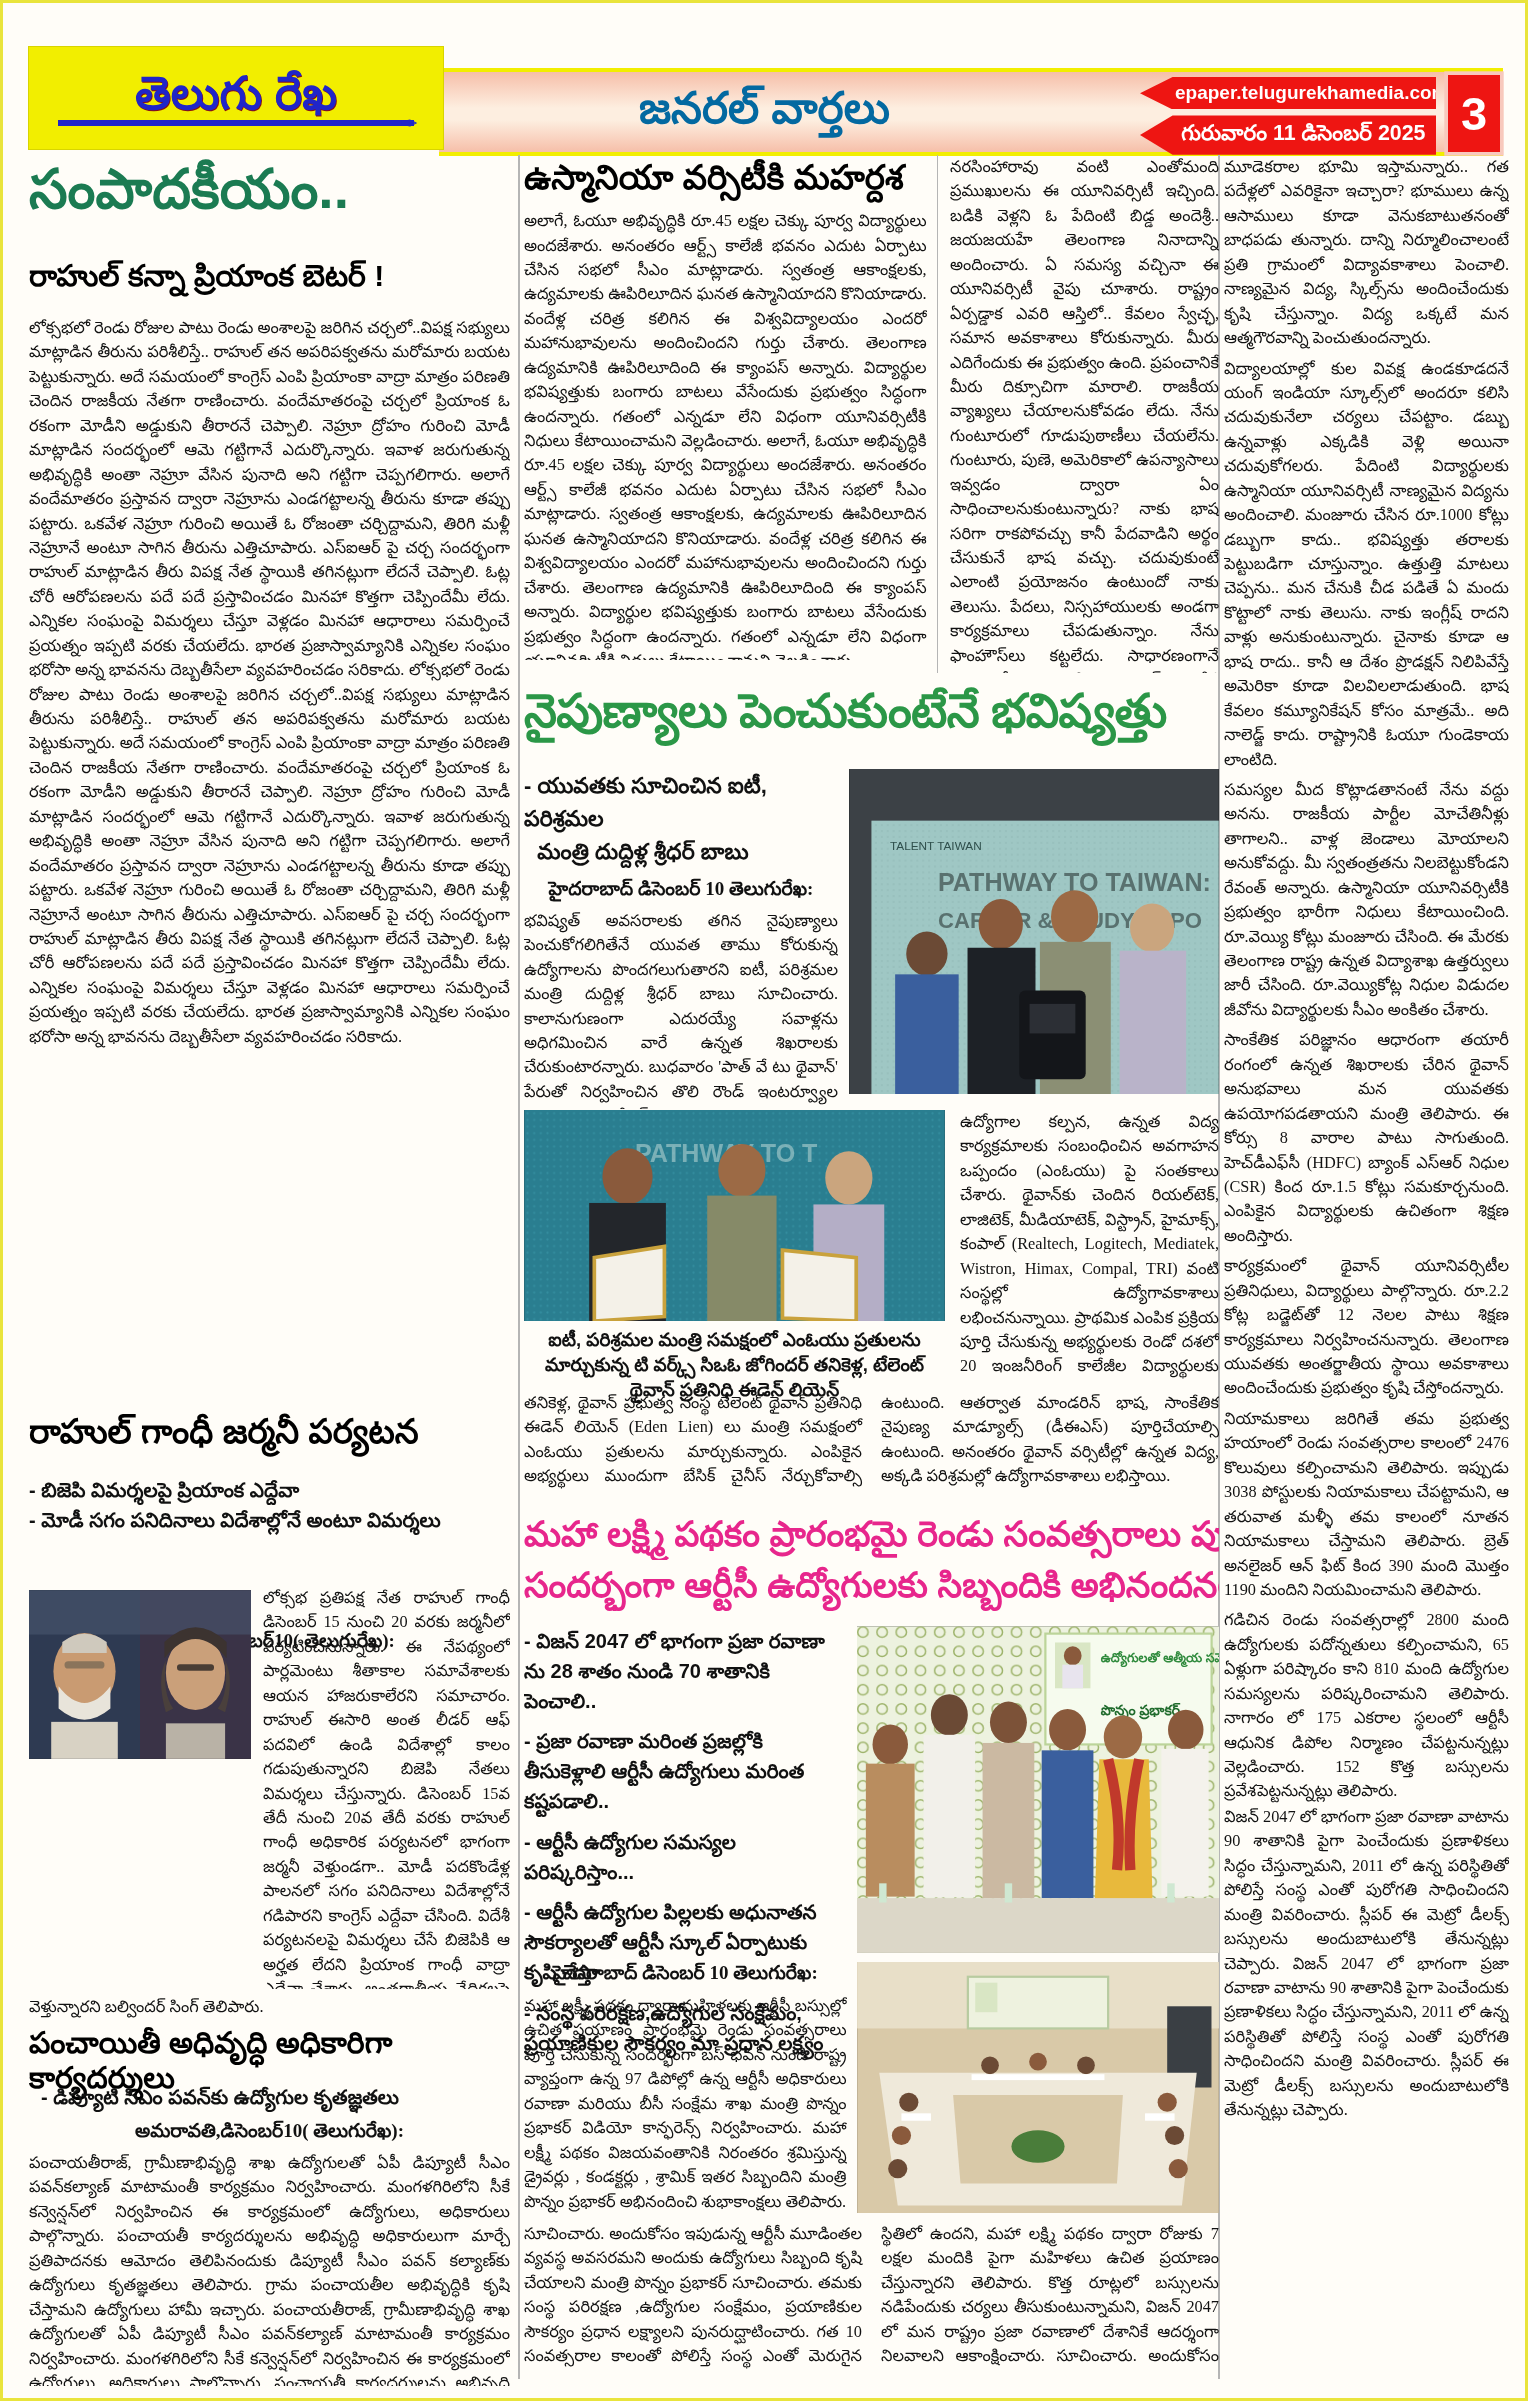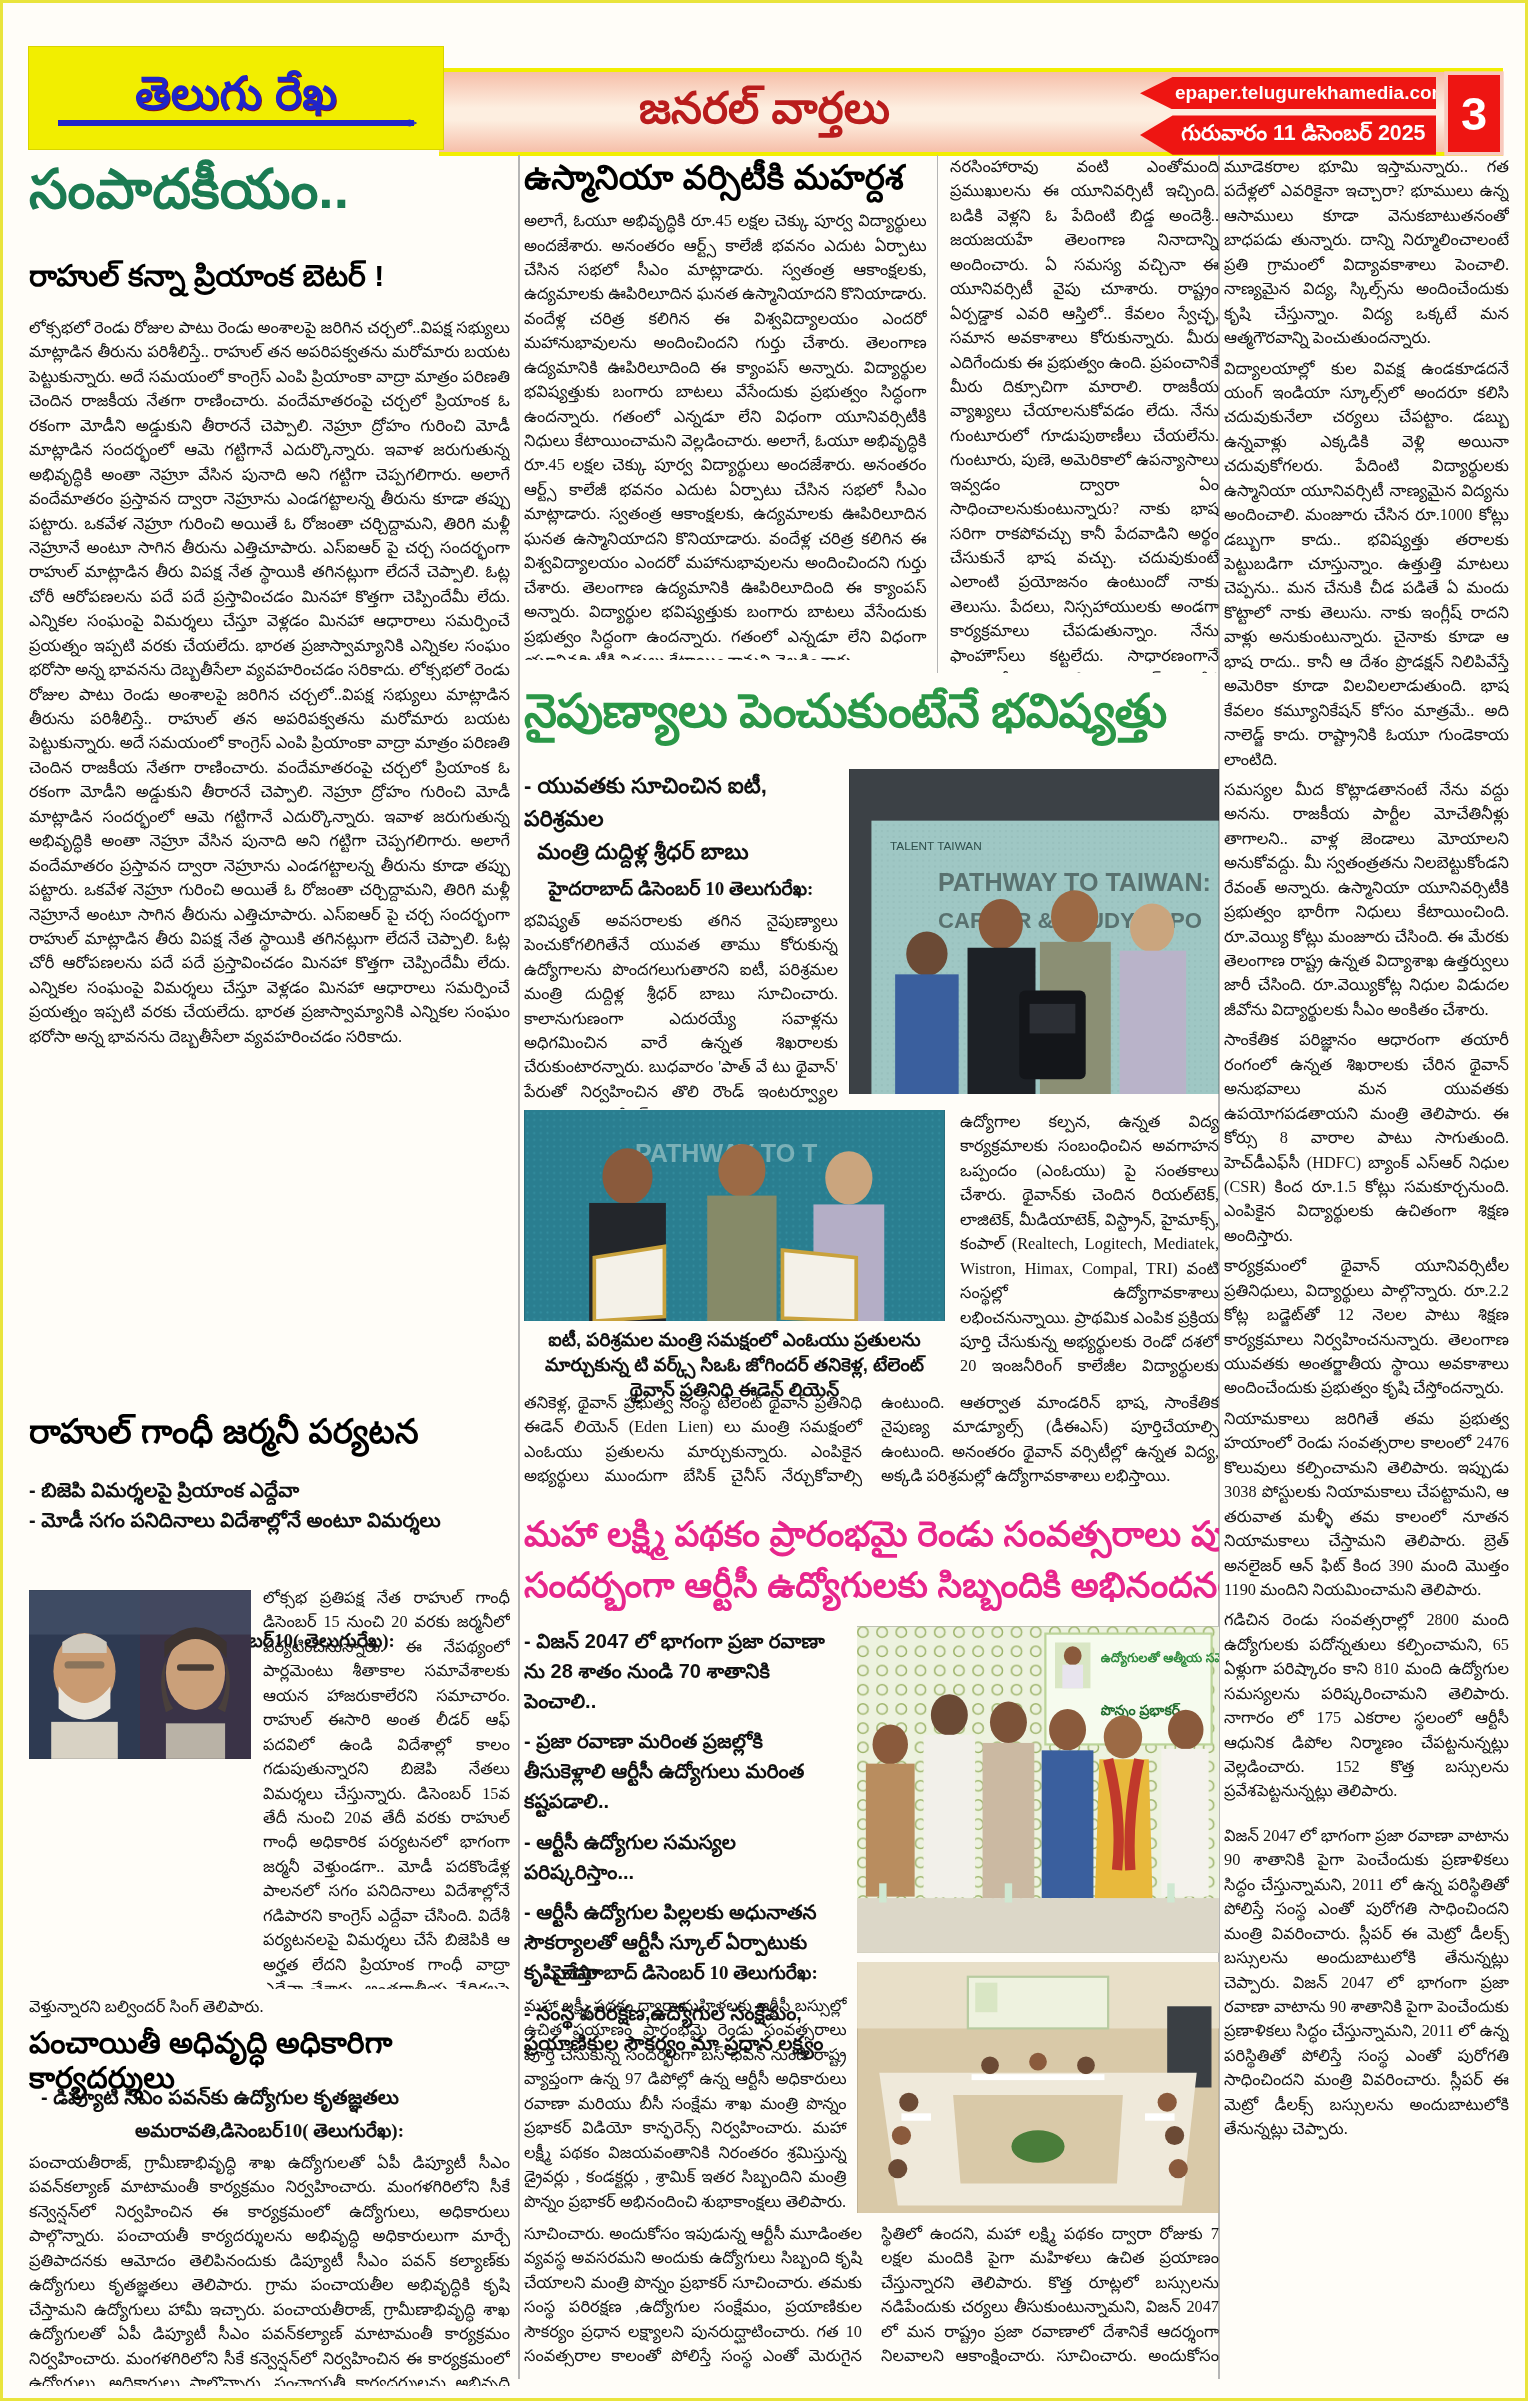--- a/index.html
+++ b/index.html
@@ -10,21 +10,21 @@
   .hdr-strip{position:absolute;left:436px;top:65px;right:22px;height:80px;
     background:linear-gradient(180deg,#f6bfa9 0%,#fdeee0 45%,#fdeee0 60%,#f6bfa9 100%);
     border-top:4.4px solid #f2ee00;border-bottom:4.4px solid #f2ee00;}
   .logo-box{position:absolute;left:25px;top:43px;width:414px;height:102px;background:#f2ee00;
     border:1.5px solid #d8d400;display:flex;flex-direction:column;align-items:center;justify-content:center;}
   .logo-text{font-family:"Liberation Sans",sans-serif;font-weight:bold;font-size:46px;color:#2025c8;
     text-shadow:0.7px 0.7px 0 #8a0f0f;line-height:1;}
   .logo-underline{width:86%;height:6px;background:#2025c8;margin-top:4.4px;position:relative;}
   .pen-nib{position:absolute;right:-4.4px;top:-9px;font-size:22px;color:#2025c8;}
   .section-title{position:absolute;left:473px;top:74px;width:577px;text-align:center;
-    font-family:"Liberation Sans",sans-serif;font-weight:bold;font-size:44px;color:#b91c1c;line-height:1.4;}
+    font-family:"Liberation Sans",sans-serif;font-weight:bold;font-size:44px;color:#0369a1;line-height:1.4;}
   .ribbons{position:absolute;right:89px;top:74px;width:296px;display:flex;flex-direction:column;gap:6px;}
   .ribbon{background:#ee1512;color:#fff;font-family:"Liberation Sans",sans-serif;font-weight:bold;
     text-align:center;padding:5.2px 4.4px 5.2px 35px;clip-path:polygon(0 50%,11% 0,100% 0,100% 100%,11% 100%);}
   .ribbon.site{font-size:19px;}
   .ribbon.date{font-size:21.4px;}
   .page-num{position:absolute;right:25px;top:72px;width:52px;height:77px;background:#ee1512;
     color:#fff;font-family:"Liberation Sans",sans-serif;font-weight:bold;font-size:47px;
     display:flex;align-items:center;justify-content:center;box-shadow:0 0 0 3.7px #f8c9bd;}
   
   .vrule{position:absolute;top:152px;bottom:19px;width:1.5px;background:#b5b5b5;}
@@ -270,18 +270,18 @@
     <div class="abs body-text two-cols" style="left:0;top:2067px;width:695px;height:164px">సూచించారు. అందుకోసం ఇపుడున్న ఆర్టీసీ మూడింతల వ్యవస్థ అవసరమని అందుకు ఉద్యోగులు సిబ్బంది కృషి చేయాలని మంత్రి పొన్నం ప్రభాకర్ సూచించారు. తమకు సంస్థ పరిరక్షణ ,ఉద్యోగుల సంక్షేమం, ప్రయాణికుల సౌకర్యం ప్రధాన లక్ష్యాలని పునరుద్ఘాటించారు. గత 10 సంవత్సరాల కాలంతో పోలిస్తే సంస్థ ఎంతో మెరుగైన స్థితిలో ఉందని, మహా లక్ష్మి పథకం ద్వారా రోజుకు 7 లక్షల మందికి పైగా మహిళలు ఉచిత ప్రయాణం చేస్తున్నారని తెలిపారు. కొత్త రూట్లలో బస్సులను నడిపేందుకు చర్యలు తీసుకుంటున్నామని, విజన్ 2047 లో మన రాష్ట్రం ప్రజా రవాణాలో దేశానికే ఆదర్శంగా నిలవాలని ఆకాంక్షించారు. సూచించారు. అందుకోసం ఇపుడున్న ఆర్టీసీ మూడింతల వ్యవస్థ అవసరమని అందుకు ఉద్యోగులు సిబ్బంది కృషి చేయాలని మంత్రి పొన్నం ప్రభాకర్ సూచించారు. తమకు సంస్థ పరిరక్షణ ,ఉద్యోగుల సంక్షేమం, ప్రయాణికుల సౌకర్యం ప్రధాన లక్ష్యాలని పునరుద్ఘాటించారు. గత 10 సంవత్సరాల కాలంతో పోలిస్తే సంస్థ ఎంతో మెరుగైన స్థితిలో ఉందని, మహా లక్ష్మి పథకం ద్వారా రోజుకు 7 లక్షల మందికి పైగా మహిళలు ఉచిత ప్రయాణం చేస్తున్నారని తెలిపారు. కొత్త రూట్లలో బస్సులను నడిపేందుకు చర్యలు తీసుకుంటున్నామని, విజన్ 2047 లో మన రాష్ట్రం ప్రజా రవాణాలో దేశానికే ఆదర్శంగా నిలవాలని ఆకాంక్షించారు.</div>
   </div>
 
   <div class="col" style="left:1221px;width:285px">
     <div class="body-text" style="margin-bottom:6px">మూడెకరాల భూమి ఇస్తామన్నారు.. గత పదేళ్లలో ఎవరికైనా ఇచ్చారా? భూములు ఉన్న ఆసాములు కూడా వెనుకబాటుతనంతో బాధపడు తున్నారు. దాన్ని నిర్మూలించాలంటే ప్రతి గ్రామంలో విద్యావకాశాలు పెంచాలి. నాణ్యమైన విద్య, స్కిల్స్‌ను అందించేందుకు కృషి చేస్తున్నాం. విద్య ఒక్కటే మన ఆత్మగౌరవాన్ని పెంచుతుందన్నారు.</div>
     <div class="body-text" style="margin-bottom:6px">విద్యాలయాల్లో కుల వివక్ష ఉండకూడదనే యంగ్ ఇండియా స్కూల్స్‌లో అందరూ కలిసి చదువుకునేలా చర్యలు చేపట్టాం. డబ్బు ఉన్నవాళ్లు ఎక్కడికి వెళ్లి అయినా చదువుకోగలరు. పేదింటి విద్యార్థులకు ఉస్మానియా యూనివర్సిటీ నాణ్యమైన విద్యను అందించాలి. మంజూరు చేసిన రూ.1000 కోట్లు డబ్బుగా కాదు.. భవిష్యత్తు తరాలకు పెట్టుబడిగా చూస్తున్నాం. ఉత్తుత్తి మాటలు చెప్పను.. మన చేనుకి చీడ పడితే ఏ మందు కొట్టాలో నాకు తెలుసు. నాకు ఇంగ్లీష్ రాదని వాళ్లు అనుకుంటున్నారు. చైనాకు కూడా ఆ భాష రాదు.. కానీ ఆ దేశం ప్రొడక్షన్ నిలిపివేస్తే అమెరికా కూడా విలవిలలాడుతుంది. భాష కేవలం కమ్యూనికేషన్ కోసం మాత్రమే.. అది నాలెడ్జ్ కాదు. రాష్ట్రానికి ఓయూ గుండెకాయ లాంటిది.</div>
     <div class="body-text" style="margin-bottom:6px">సమస్యల మీద కొట్లాడతానంటే నేను వద్దు అనను. రాజకీయ పార్టీల మోచేతినీళ్లు తాగాలని.. వాళ్ల జెండాలు మోయాలని అనుకోవద్దు. మీ స్వతంత్రతను నిలబెట్టుకోండని రేవంత్ అన్నారు. ఉస్మానియా యూనివర్సిటీకి ప్రభుత్వం భారీగా నిధులు కేటాయించింది. రూ.వెయ్యి కోట్లు మంజూరు చేసింది. ఈ మేరకు తెలంగాణ రాష్ట్ర ఉన్నత విద్యాశాఖ ఉత్తర్వులు జారీ చేసింది. రూ.వెయ్యికోట్ల నిధుల విడుదల జీవోను విద్యార్థులకు సీఎం అంకితం చేశారు.</div>
     <div class="body-text" style="margin-bottom:6px">సాంకేతిక పరిజ్ఞానం ఆధారంగా తయారీ రంగంలో ఉన్నత శిఖరాలకు చేరిన థైవాన్ అనుభవాలు మన యువతకు ఉపయోగపడతాయని మంత్రి తెలిపారు. ఈ కోర్సు 8 వారాల పాటు సాగుతుంది. హెచ్‌డీఎఫ్‌సీ (HDFC) బ్యాంక్ ఎస్‌ఆర్ నిధుల (CSR) కింద రూ.1.5 కోట్లు సమకూర్చనుంది. ఎంపికైన విద్యార్థులకు ఉచితంగా శిక్షణ అందిస్తారు.</div>
     <div class="body-text" style="margin-bottom:6px">కార్యక్రమంలో థైవాన్ యూనివర్సిటీల ప్రతినిధులు, విద్యార్థులు పాల్గొన్నారు. రూ.2.2 కోట్ల బడ్జెట్‌తో 12 నెలల పాటు శిక్షణ కార్యక్రమాలు నిర్వహించనున్నారు. తెలంగాణ యువతకు అంతర్జాతీయ స్థాయి అవకాశాలు అందించేందుకు ప్రభుత్వం కృషి చేస్తోందన్నారు.</div>
     <div class="body-text" style="margin-bottom:6px">నియామకాలు జరిగితే తమ ప్రభుత్వ హయాంలో రెండు సంవత్సరాల కాలంలో 2476 కొలువులు కల్పించామని తెలిపారు. ఇప్పుడు 3038 పోస్టులకు నియామకాలు చేపట్టామని, ఆ తరువాత మళ్ళీ తమ కాలంలో నూతన నియామకాలు చేస్తామని తెలిపారు. బ్రెత్ అనలైజర్ ఆన్ ఫిట్ కింద 390 మంది మొత్తం 1190 మందిని నియమించామని తెలిపారు.</div>
-    <div class="body-text" style="margin-bottom:20px">గడిచిన రెండు సంవత్సరాల్లో 2800 మంది ఉద్యోగులకు పదోన్నతులు కల్పించామని, 65 ఏళ్లుగా పరిష్కారం కాని 810 మంది ఉద్యోగుల సమస్యలను పరిష్కరించామని తెలిపారు. నాగారం లో 175 ఎకరాల స్థలంలో ఆర్టీసీ ఆధునిక డిపోల నిర్మాణం చేపట్టనున్నట్లు వెల్లడించారు. 152 కొత్త బస్సులను ప్రవేశపెట్టనున్నట్లు తెలిపారు.</div>
+    <div class="body-text" style="margin-bottom:1px">గడిచిన రెండు సంవత్సరాల్లో 2800 మంది ఉద్యోగులకు పదోన్నతులు కల్పించామని, 65 ఏళ్లుగా పరిష్కారం కాని 810 మంది ఉద్యోగుల సమస్యలను పరిష్కరించామని తెలిపారు. నాగారం లో 175 ఎకరాల స్థలంలో ఆర్టీసీ ఆధునిక డిపోల నిర్మాణం చేపట్టనున్నట్లు వెల్లడించారు. 152 కొత్త బస్సులను ప్రవేశపెట్టనున్నట్లు తెలిపారు.</div>
     <div class="body-text">విజన్ 2047 లో భాగంగా ప్రజా రవాణా వాటాను 90 శాతానికి పైగా పెంచేందుకు ప్రణాళికలు సిద్ధం చేస్తున్నామని, 2011 లో ఉన్న పరిస్థితితో పోలిస్తే సంస్థ ఎంతో పురోగతి సాధించిందని మంత్రి వివరించారు. స్లీపర్ ఈ మెట్రో డీలక్స్ బస్సులను అందుబాటులోకి తేనున్నట్లు చెప్పారు. విజన్ 2047 లో భాగంగా ప్రజా రవాణా వాటాను 90 శాతానికి పైగా పెంచేందుకు ప్రణాళికలు సిద్ధం చేస్తున్నామని, 2011 లో ఉన్న పరిస్థితితో పోలిస్తే సంస్థ ఎంతో పురోగతి సాధించిందని మంత్రి వివరించారు. స్లీపర్ ఈ మెట్రో డీలక్స్ బస్సులను అందుబాటులోకి తేనున్నట్లు చెప్పారు.</div>
   </div>
 
 </div>
 
 
 </body></html>

